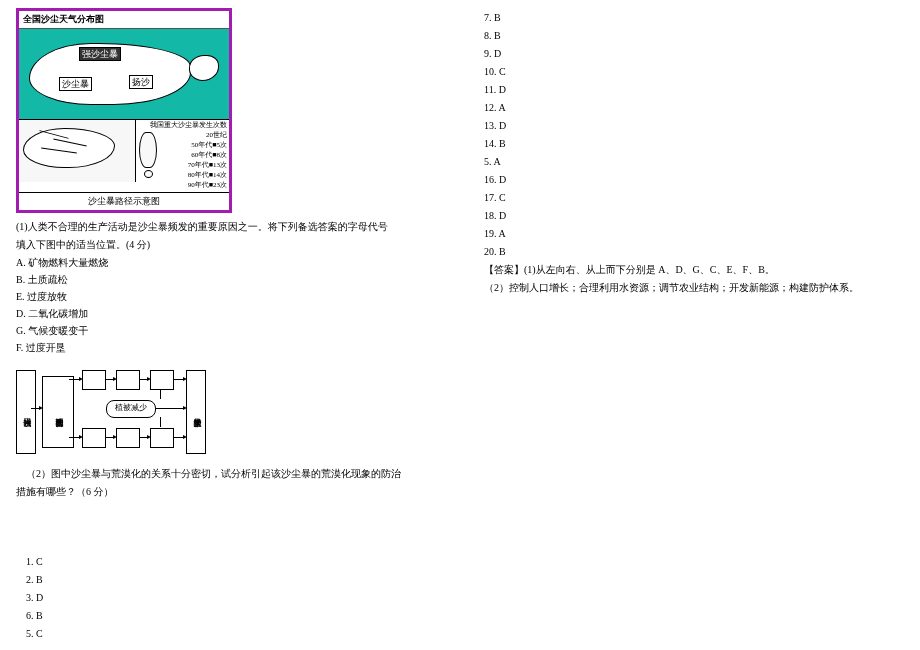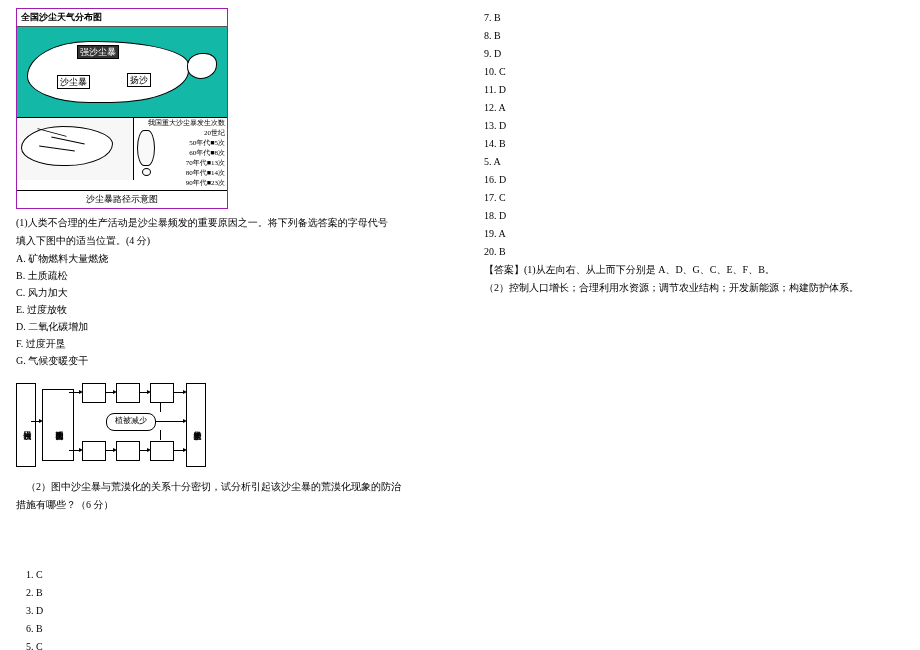--- a/index.html
+++ b/index.html
@@ -19,21 +19,21 @@
   }
   .col {
     flex: 1;
     padding-right: 24px;
   }
   .col2 {
     flex: 1;
     padding-left: 24px;
   }
   .fig {
-    border: 1px solid #a21caf;
+    border: 3px solid #a21caf;
     width: 210px;
     margin-bottom: 6px;
     background: #fff;
   }
   .fig-title {
     font-size: 9px;
     font-weight: bold;
     padding: 2px 4px;
     border-bottom: 1px solid #555;
   }
@@ -170,25 +170,24 @@
           <div>90年代■23次</div>
         </div>
       </div>
       <div class="caption">沙尘暴路径示意图</div>
     </div>
 
     <div class="ptxt">(1)人类不合理的生产活动是沙尘暴频发的重要原因之一。将下列备选答案的字母代号</div>
     <div class="ptxt">填入下图中的适当位置。(4 分)</div>
     <div class="opt">A. 矿物燃料大量燃烧</div>
     <div class="opt">B. 土质疏松</div>
-    <div class="opt">C. 风力加大</div>
     <div class="opt">E. 过度放牧</div>
     <div class="opt">D. 二氧化碳增加</div>
+    <div class="opt">G. 气候变暖变干</div>
     <div class="opt">F. 过度开垦</div>
-    <div class="opt">G. 气候变暖变干</div>
 
     <div class="diagram">
       <div class="box vbox" style="left:0;top:4px;width:14px;height:78px;">人口增长过快</div>
       <div class="box vbox" style="left:26px;top:10px;width:26px;height:66px;">人类不合理的生产活动</div>
       <div class="box" style="left:66px;top:4px;width:22px;height:18px;"></div>
       <div class="box" style="left:100px;top:4px;width:22px;height:18px;"></div>
       <div class="box" style="left:134px;top:4px;width:22px;height:18px;"></div>
       <div class="box" style="left:66px;top:62px;width:22px;height:18px;"></div>
       <div class="box" style="left:100px;top:62px;width:22px;height:18px;"></div>
       <div class="box" style="left:134px;top:62px;width:22px;height:18px;"></div>

